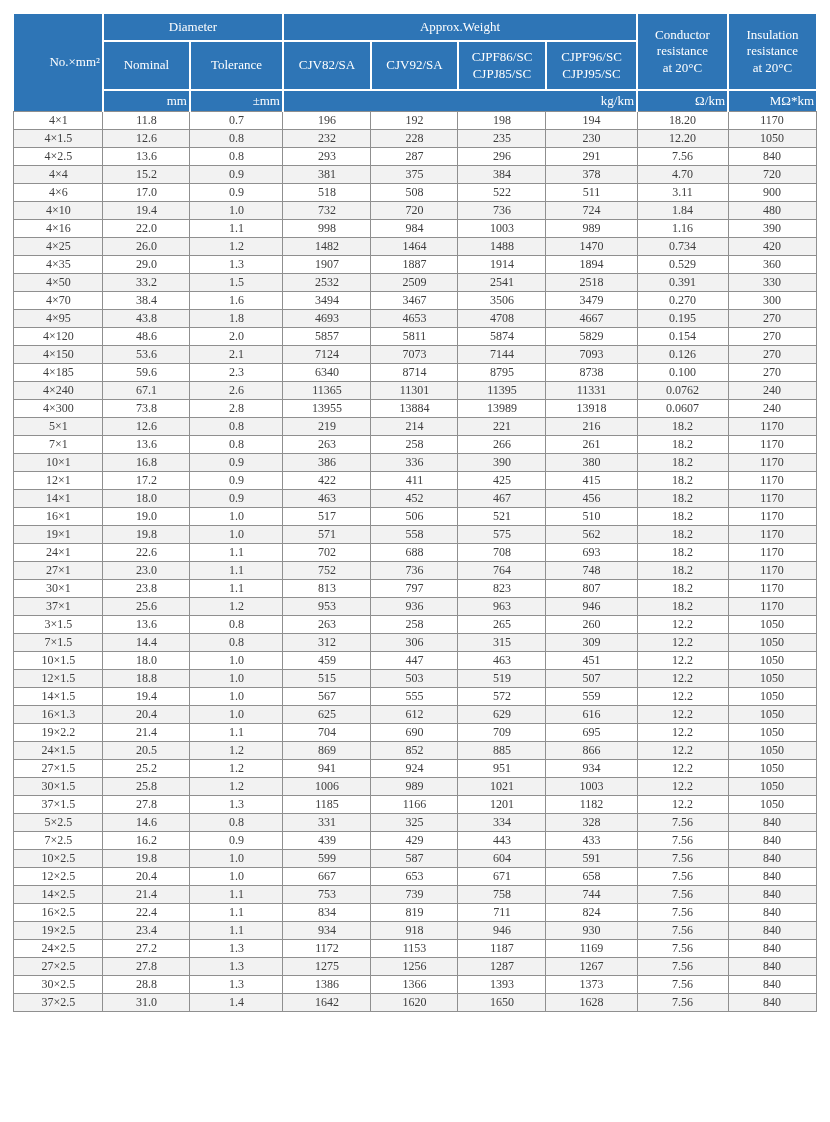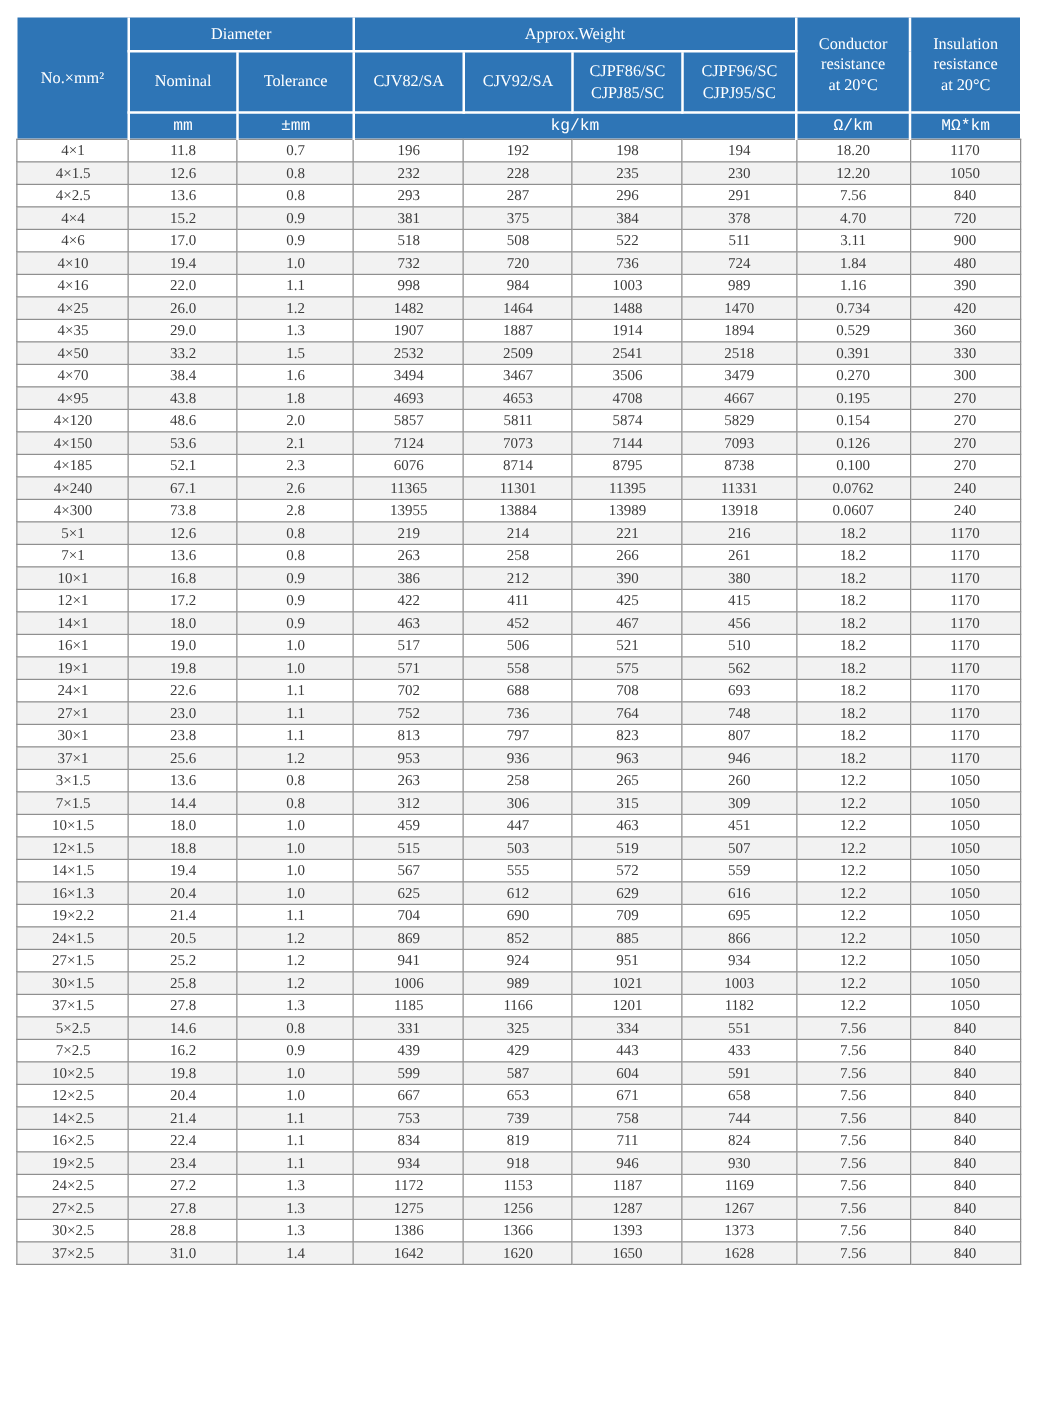--- a/index.html
+++ b/index.html
@@ -32,24 +32,24 @@
     font-weight:normal;
     font-size:13px;
     line-height:1.25;
     border:2px solid #ffffff;
     text-align:center;
     vertical-align:middle;
     padding:1px 2px;
   }
   thead tr.r1 th{height:27px;}
   thead tr.r2 th{height:49px;}
-  thead tr.r3 th{height:21px;font-family:Liberation Mono, monospace;}
+  thead tr.r3 th{height:21px;}
   thead th.pre{white-space:pre-line;}
   thead th.no-bt{border-top:0;}
-  thead th.no-bb{border-bottom:0;}
+  thead th.no-bb{border-bottom:0;text-align:right;}
   thead th.no-bl{border-left:0;}
   thead th.no-br{border-right:0;}
   
   tbody td{
     border:1px solid var(--border);
     height:18px;
     font-size:12px;
     line-height:1;
     text-align:center;
     vertical-align:middle;
@@ -254,23 +254,23 @@
           <td>2.1</td>
           <td>7124</td>
           <td>7073</td>
           <td>7144</td>
           <td>7093</td>
           <td>0.126</td>
           <td>270</td>
         </tr>
         <tr>
           <td>4×185</td>
-          <td>52.1</td>
+          <td>59.6</td>
           <td>2.3</td>
-          <td>6076</td>
+          <td>6340</td>
           <td>8714</td>
           <td>8795</td>
           <td>8738</td>
           <td>0.100</td>
           <td>270</td>
         </tr>
         <tr>
           <td>4×240</td>
           <td>67.1</td>
           <td>2.6</td>
@@ -312,21 +312,21 @@
           <td>266</td>
           <td>261</td>
           <td>18.2</td>
           <td>1170</td>
         </tr>
         <tr>
           <td>10×1</td>
           <td>16.8</td>
           <td>0.9</td>
           <td>386</td>
-          <td>212</td>
+          <td>336</td>
           <td>390</td>
           <td>380</td>
           <td>18.2</td>
           <td>1170</td>
         </tr>
         <tr>
           <td>12×1</td>
           <td>17.2</td>
           <td>0.9</td>
           <td>422</td>
@@ -534,21 +534,21 @@
           <td>12.2</td>
           <td>1050</td>
         </tr>
         <tr>
           <td>5×2.5</td>
           <td>14.6</td>
           <td>0.8</td>
           <td>331</td>
           <td>325</td>
           <td>334</td>
-          <td>551</td>
+          <td>328</td>
           <td>7.56</td>
           <td>840</td>
         </tr>
         <tr>
           <td>7×2.5</td>
           <td>16.2</td>
           <td>0.9</td>
           <td>439</td>
           <td>429</td>
           <td>443</td>

